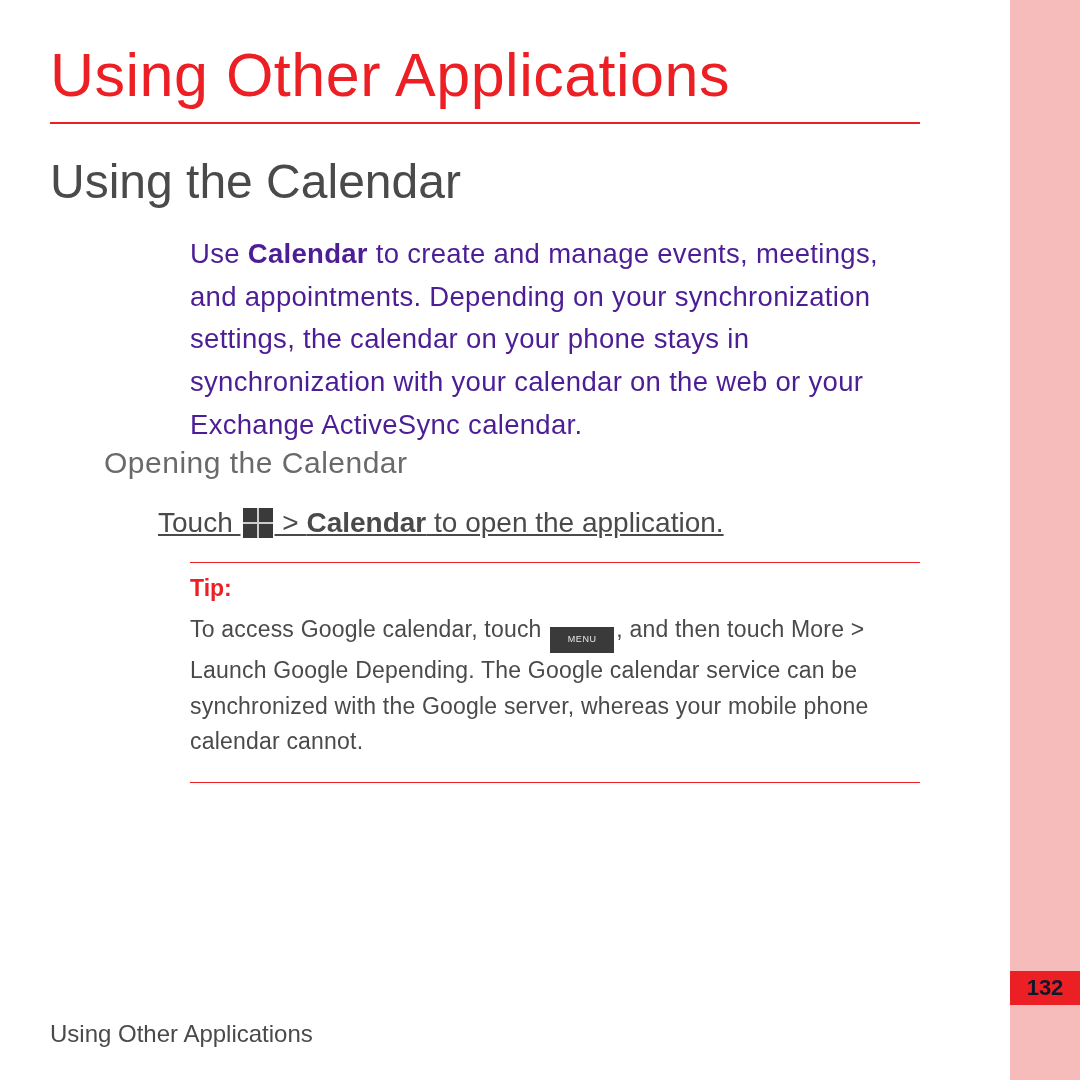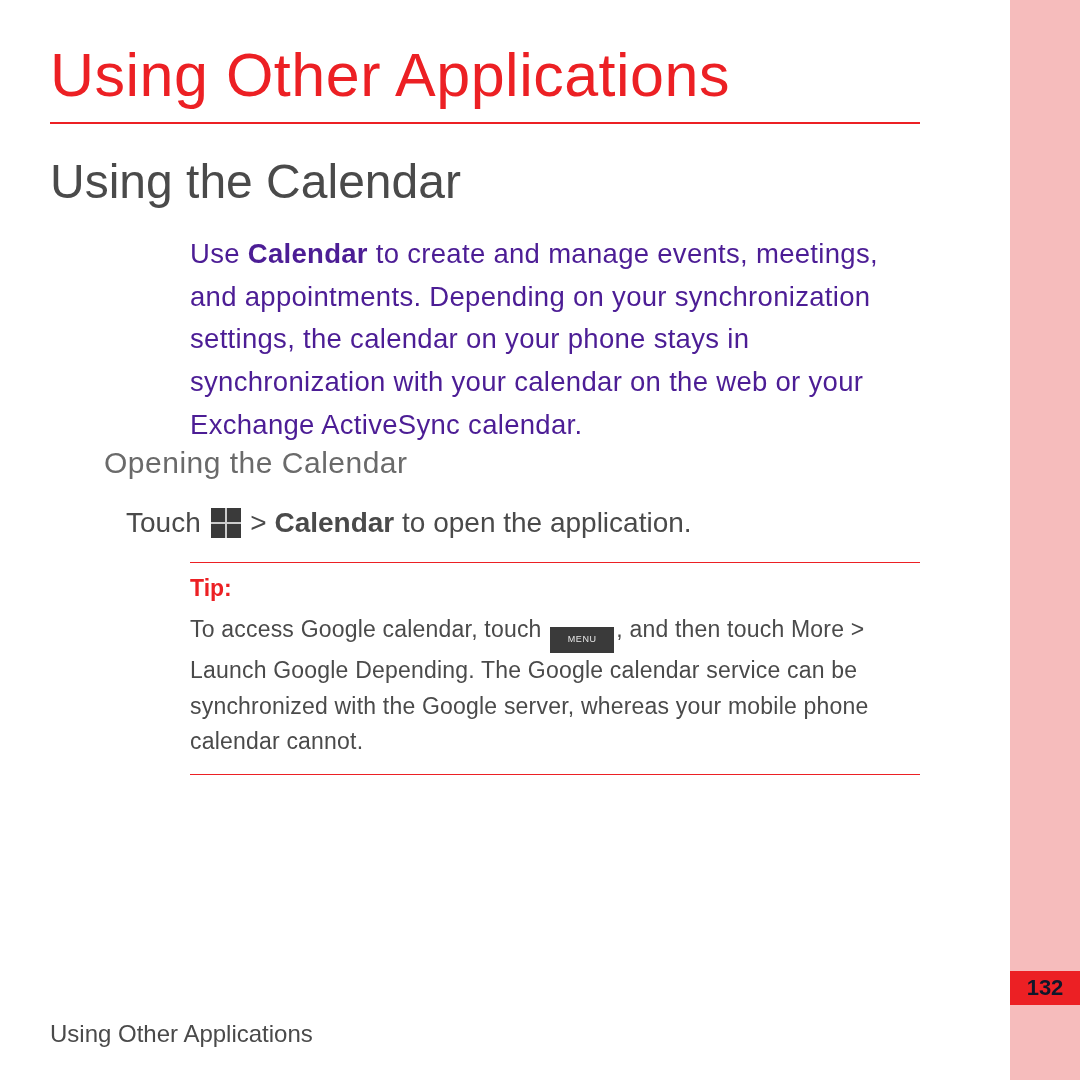--- a/index.html
+++ b/index.html
@@ -50,23 +50,24 @@
       color: #6a6a6a;
       font-size: 30px;
       font-weight: 400;
       margin-left: 54px;
       margin-bottom: 22px;
       letter-spacing: 0.5px;
     }
     .instruction {
       color: #4a4a4a;
       font-size: 28px;
-      margin-left: 76px;
+      margin-left: 108px;
       margin-bottom: 18px;
       line-height: 1.5;
+      text-decoration: underline;
     }
     .instruction b { font-weight: 700; }
     .grid-icon {
       display: inline-block;
       width: 30px;
       height: 30px;
       background: #3a3a3a;
       vertical-align: -6px;
       position: relative;
       margin: 0 2px;
@@ -89,21 +90,21 @@
       font-size: 9px;
       letter-spacing: 0.6px;
       vertical-align: -5px;
       margin: 0 2px;
       font-family: Arial, sans-serif;
     }
     .tip-box {
       margin-left: 140px;
       border-top: 1.5px solid #ec2024;
       border-bottom: 1.5px solid #ec2024;
-      padding: 12px 0 14px 0;
+      padding: 12px 0 22px 0;
     }
     .tip-label {
       color: #ec2024;
       font-weight: 700;
       font-size: 23px;
       margin-bottom: 10px;
     }
     .tip-text {
       color: #4a4a4a;
       font-size: 23px;

